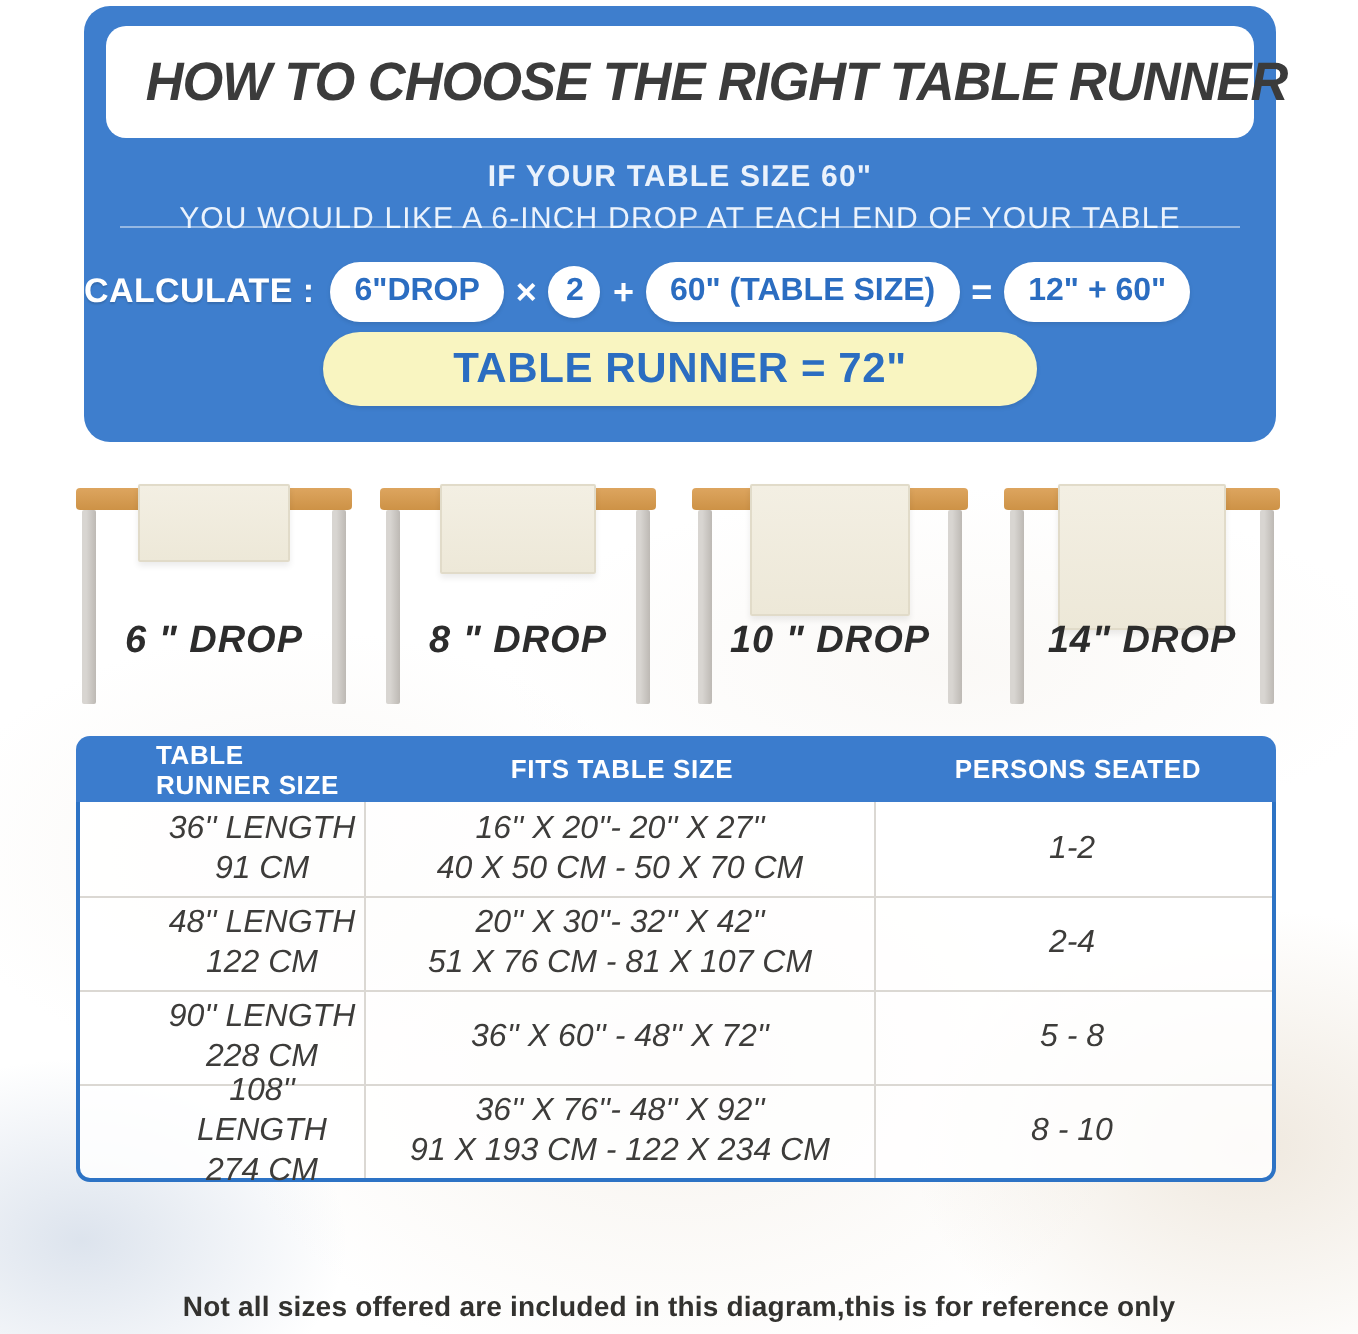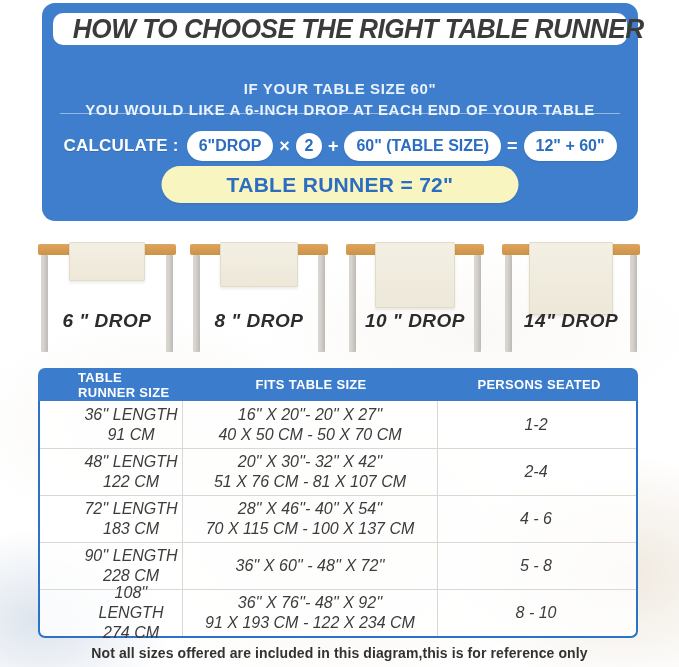--- a/index.html
+++ b/index.html
@@ -17,37 +17,37 @@
       radial-gradient(300px 120px at 70% 50%, rgba(240,234,226,0.30), transparent 75%),
       #ffffff;
   }
 
   
   .blue-panel {
     position: absolute; left: 42px; top: 3px; width: 596px; height: 218px;
     background: #3e7ecd; border-radius: 13px;
   }
   .title-banner {
-    position: absolute; left: 11px; top: 10px; right: 11px; height: 32px;
+    position: absolute; left: 11px; top: 10px; right: 11px; height: 56px;
     background: #ffffff; border-radius: 10px;
     display: flex; align-items: center; justify-content: center; padding-left: 36px;
   }
   .title-banner h1 {
     font-size: 27px; font-weight: bold; font-style: italic; color: #3b3b3b;
     letter-spacing: -0.5px; transform: scaleX(0.97); white-space: nowrap;
   }
   .subtitle { position: absolute; top: 76px; left: 0; right: 0; text-align: center; color: #eaf2fc; }
   .subtitle .l1 { font-size: 15px; font-weight: bold; letter-spacing: 0.6px; line-height: 19px; }
-  .subtitle .l2 { font-size: 15px; font-weight: bold; letter-spacing: 0.6px; line-height: 19px; margin-top: 2px; }
+  .subtitle .l2 { font-size: 15px; font-weight: normal; letter-spacing: 0.6px; line-height: 19px; margin-top: 2px; }
   .hdr-divider { position: absolute; top: 110px; left: 18px; right: 18px; height: 1px;
     background: rgba(255,255,255,0.45); }
 
   .formula-row {
     position: absolute; top: 128px; left: 0; right: 0; height: 30px;
-    display: flex; align-items: center; justify-content: center; gap: 6px; white-space: nowrap;
+    display: flex; align-items: center; gap: 6px; white-space: nowrap;
   }
   .calc-label { color: #ffffff; font-size: 17px; font-weight: bold; letter-spacing: 0.2px;
     text-shadow: 0 1px 1px rgba(0,0,0,0.15); margin-right: 2px; }
   .pill {
     background: #ffffff; color: #2b6dc1; border-radius: 15px; height: 30px;
     display: inline-flex; align-items: center; padding: 0 12px;
     font-size: 16px; font-weight: bold; box-shadow: 0 1px 2px rgba(0,0,0,0.10);
   }
   .op { color: #ffffff; font-size: 18px; font-weight: bold; }
   .circle {
@@ -195,31 +195,20 @@
           <div>48'' LENGTH</div>
           <div>122 CM</div>
         </div>
         <div class="st-cell c2">
           <div>20'' X 30''- 32'' X 42''</div>
           <div>51 X 76 CM - 81 X 107 CM</div>
         </div>
         <div class="st-cell c3">2-4</div>
       </div>
 
-      <div class="st-row">
-        <div class="st-cell c1">
-          <div>72'' LENGTH</div>
-          <div>183 CM</div>
-        </div>
-        <div class="st-cell c2">
-          <div>28'' X 46''- 40'' X 54''</div>
-          <div>70 X 115 CM - 100 X 137 CM</div>
-        </div>
-        <div class="st-cell c3">4 - 6</div>
-      </div>
 
       <div class="st-row">
         <div class="st-cell c1">
           <div>90'' LENGTH</div>
           <div>228 CM</div>
         </div>
         <div class="st-cell c2">
           <div>36'' X 60'' - 48'' X 72''</div>
         </div>
         <div class="st-cell c3">5 - 8</div>

